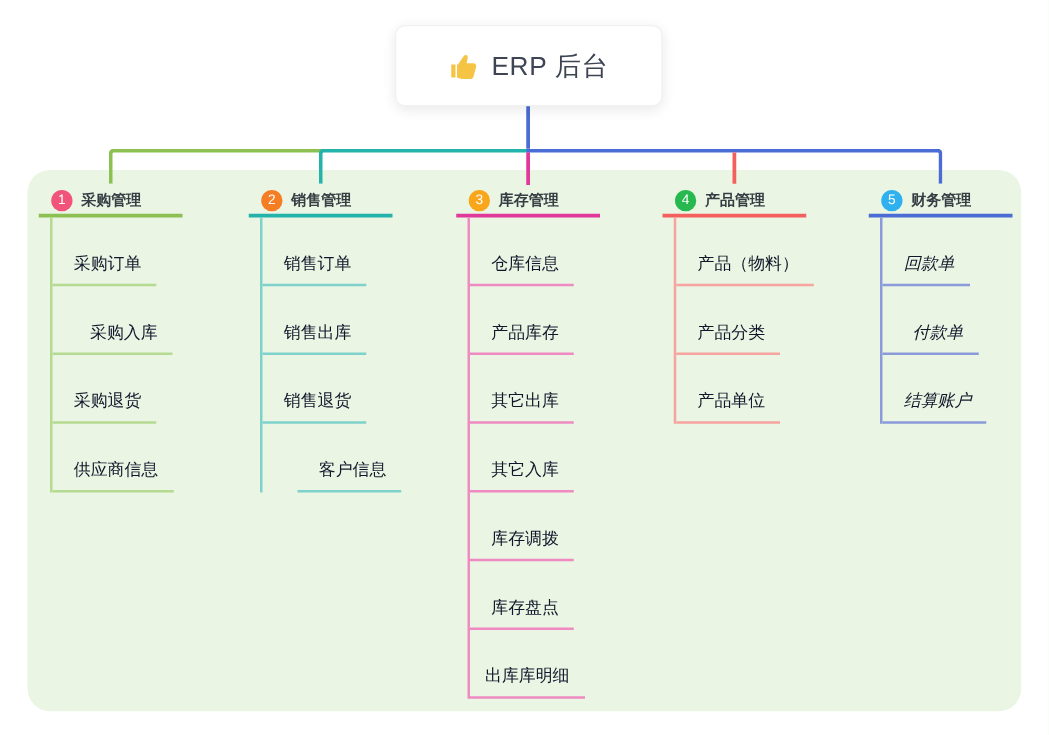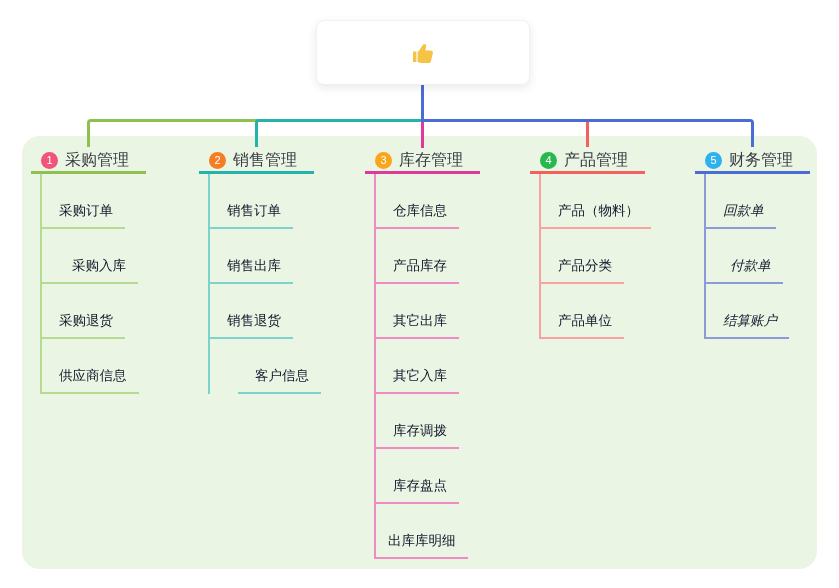--- a/index.html
+++ b/index.html
@@ -34,21 +34,21 @@
   .branch-title{
     box-sizing:border-box;width:115px;height:25px;padding-left:10px;
     display:flex;align-items:center;gap:7px;
     border-bottom:3px solid #999;cursor:default;
   }
   .badge{
     width:17px;height:17px;border-radius:50%;flex:0 0 17px;
     display:flex;align-items:center;justify-content:center;
     color:#fff;font-size:11px;line-height:1;
   }
-  .branch-label{font-size:16px;font-weight:400;color:#383d44;white-space:nowrap;}
+  .branch-label{font-size:12px;font-weight:700;color:#383d44;white-space:nowrap;}
   .children{margin-left:9px;border-left:2px solid #ccc;}
   .child{padding-top:27px;}
   .child-label{
     display:inline-block;white-space:nowrap;
     font-size:13.5px;line-height:19px;color:#0f172a;
     padding:0 12px 7px 17px;border-bottom:2px solid #ccc;
   }
 </style>
 </head>
 <body>
@@ -65,20 +65,21 @@
       <div class="conn" style="left: 421px; top: 122px; width: 3px; height: 26px; background: rgb(224, 57, 155);"></div>
       <div class="conn" style="left: 586px; top: 122px; width: 3px; height: 25px; background: rgb(244, 96, 93);"></div>
     </div>
 
   <div class="root-node">
     <span class="icon">
       <svg viewBox="0 0 24 24" width="24" height="24" aria-hidden="true">
         <path id="thumb-path" d="M2 10.5h3.4V21H2zM21.9 11.6c0-1.1-.9-2-2-2h-5.6l.9-4.4c.2-1.1-.6-2.2-1.7-2.2-.6 0-1.2.3-1.5.8L7.4 10.5H6.6V21l2.4.8c.6.2 1.2.3 1.8.3h6.9c1 0 1.9-.7 2.1-1.7l1.9-7.3c.1-.5.2-1 .2-1.5z" fill="#f6c445"></path>
       </svg>
     </span>
+    <span class="root-label">ERP 后台</span>
   </div>
 
   <div id="branches">
       <div class="branch" style="left: 31px;">
         <div class="branch-title" style="border-bottom-color: rgb(140, 193, 82);">
           <span class="badge" style="background: rgb(241, 83, 123);">1</span>
           <span class="branch-label">采购管理</span>
         </div>
         <div class="children" style="border-left-color: rgb(181, 218, 146);">
           <div class="child"><span class="child-label" style="border-bottom-color: rgb(181, 218, 146);">采购订单</span></div>

